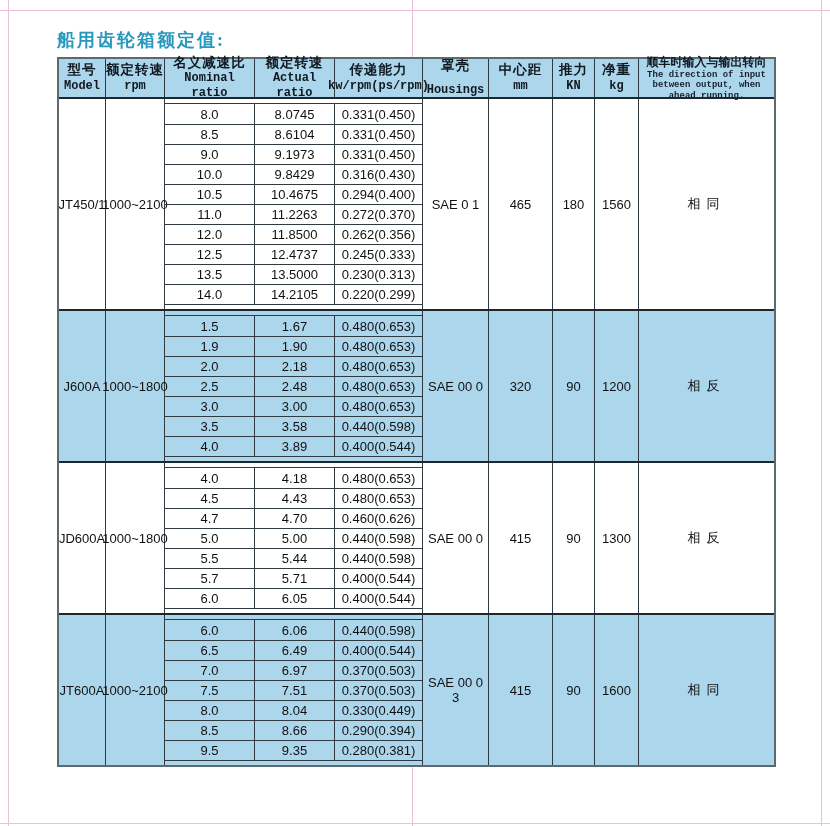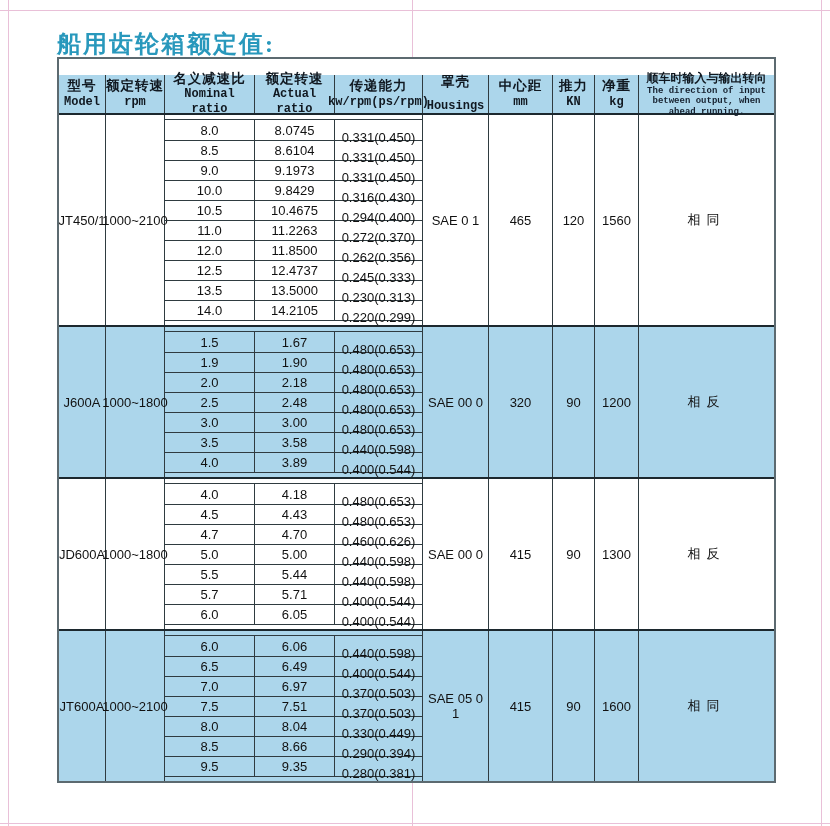--- a/index.html
+++ b/index.html
@@ -17,32 +17,31 @@
   }
   
   .vguide{position:absolute;top:0;bottom:0;width:1px;background:var(--guide-pink);z-index:0;}
   .hguide{position:absolute;left:0;right:0;height:1px;background:var(--guide-pink);z-index:0;}
   .g-left{left:8px;} .g-center{left:412px;} .g-right{left:821px;}
   .g-top{top:10px;} .g-bottom{top:823px;}
 
   .title{
     position:absolute;left:57px;top:28px;z-index:2;margin:0;
     font-family:"Liberation Serif","DejaVu Serif",serif;
-    font-size:24px;font-weight:bold;color:var(--title-teal);letter-spacing:2px;
+    font-size:18px;font-weight:bold;color:var(--title-teal);letter-spacing:2px;
   }
 
   .gtable{
     position:absolute;left:57px;top:57px;width:719px;z-index:1;
     border:2px solid var(--outer);background:#fff;box-sizing:border-box;
     font-size:13px;
   }
   .thead{
     display:flex;height:38px;background:var(--accent-blue);
     border-bottom:2px solid var(--sep);
-    margin-top:16px;
   }
   .hc{
     display:flex;flex-direction:column;align-items:center;justify-content:center;
     box-sizing:border-box;border-right:1px solid var(--line);
     font-weight:bold;line-height:1.25;text-align:center;color:#101820;
   }
   .hc:last-child{border-right:none;}
   .hc .zh{font-size:13.5px;font-family:"Liberation Serif","DejaVu Serif",serif;letter-spacing:1px;}
   .hc .en{font-size:12px;font-family:Liberation Mono, monospace;}
   .hc.small .zh{font-size:12px;letter-spacing:0;}
@@ -63,21 +62,21 @@
   .mid{
     width:258px;box-sizing:border-box;border-right:1px solid var(--line);
     display:flex;flex-direction:column;justify-content:center;padding:4px 0;
   }
   .mid-box{border-top:1px solid var(--line);border-bottom:1px solid var(--line);text-align:right;}
   .r{display:flex;height:20px;box-sizing:border-box;}
   .r + .r{border-top:1px solid var(--line);}
   .r .c{display:flex;align-items:center;justify-content:center;height:100%;box-sizing:border-box;}
   .c1{width:90px;border-right:1px solid var(--line);}
   .c2{width:80px;border-right:1px solid var(--line);}
-  .c3{flex:1;margin-top:7px;}
+  .c3{flex:1;}
 </style>
 </head>
 <body>
 
 <div class="page">
 
   <div class="vguide g-left"></div>
   <div class="vguide g-center"></div>
   <div class="vguide g-right"></div>
   <div class="hguide g-top"></div>
@@ -181,21 +180,21 @@
               </div>
               <div class="r">
                 <span class="c c1">14.0</span>
                 <span class="c c2">14.2105</span>
                 <span class="c c3">0.220(0.299)</span>
               </div>
             </div>
           </div>
           <div class="cell w-hou">SAE 0 1</div>
           <div class="cell w-cen">465</div>
-          <div class="cell w-thr">120</div>
+          <div class="cell w-thr">180</div>
           <div class="cell w-wei">1560</div>
           <div class="cell w-dir dir">相同</div>
         </div>
         <div class="group alt">
           <div class="cell w-model">J600A</div>
           <div class="cell w-rpm">1000~1800</div>
           <div class="mid">
             <div class="mid-box">
               <div class="r">
                 <span class="c c1">1.5</span>
@@ -323,21 +322,21 @@
                 <span class="c c2">8.66</span>
                 <span class="c c3">0.290(0.394)</span>
               </div>
               <div class="r">
                 <span class="c c1">9.5</span>
                 <span class="c c2">9.35</span>
                 <span class="c c3">0.280(0.381)</span>
               </div>
             </div>
           </div>
-          <div class="cell w-hou">SAE 05 0 1</div>
+          <div class="cell w-hou">SAE 00 0 3</div>
           <div class="cell w-cen">415</div>
           <div class="cell w-thr">90</div>
           <div class="cell w-wei">1600</div>
           <div class="cell w-dir dir">相同</div>
         </div>
       </div>
   </div>
 
 </div>
 

